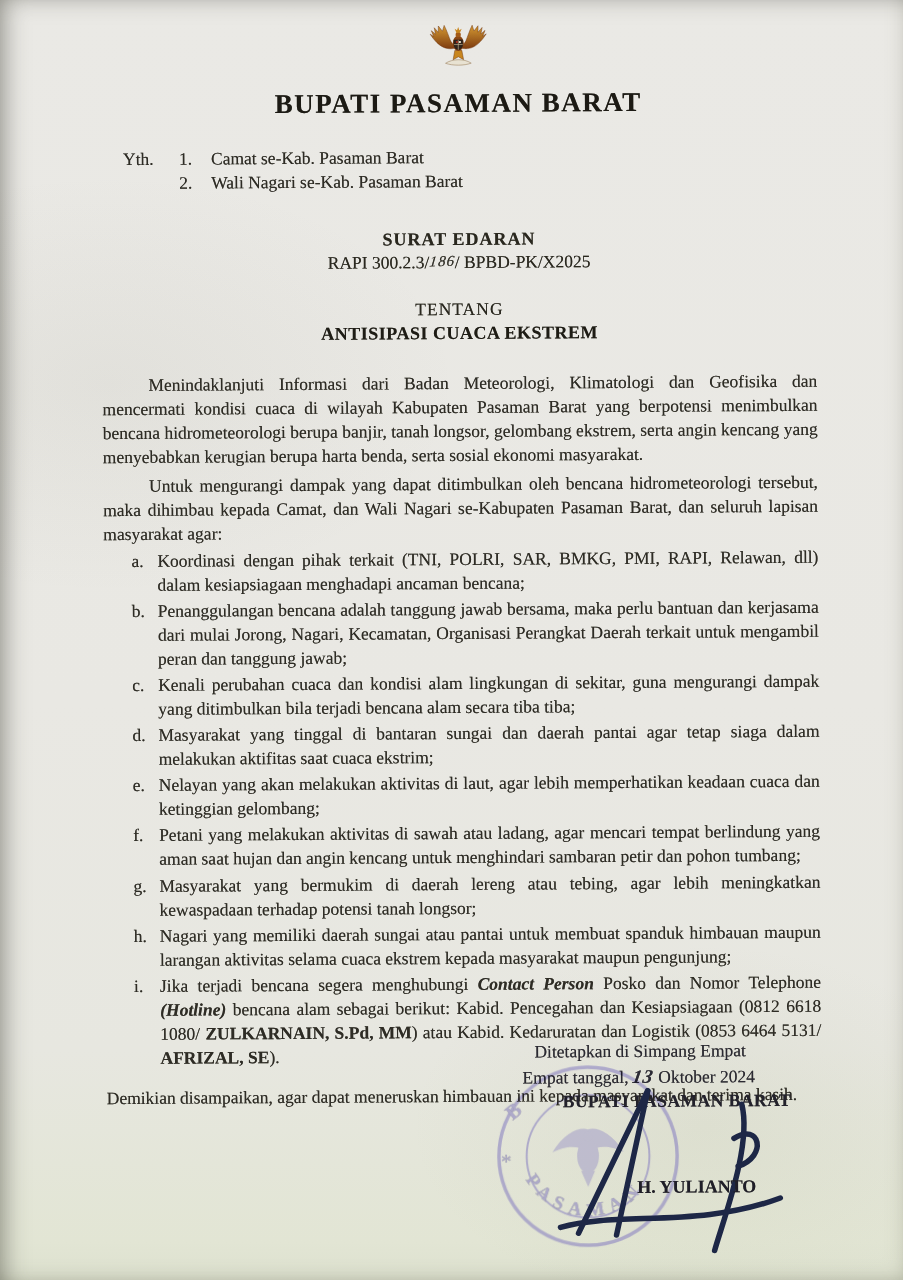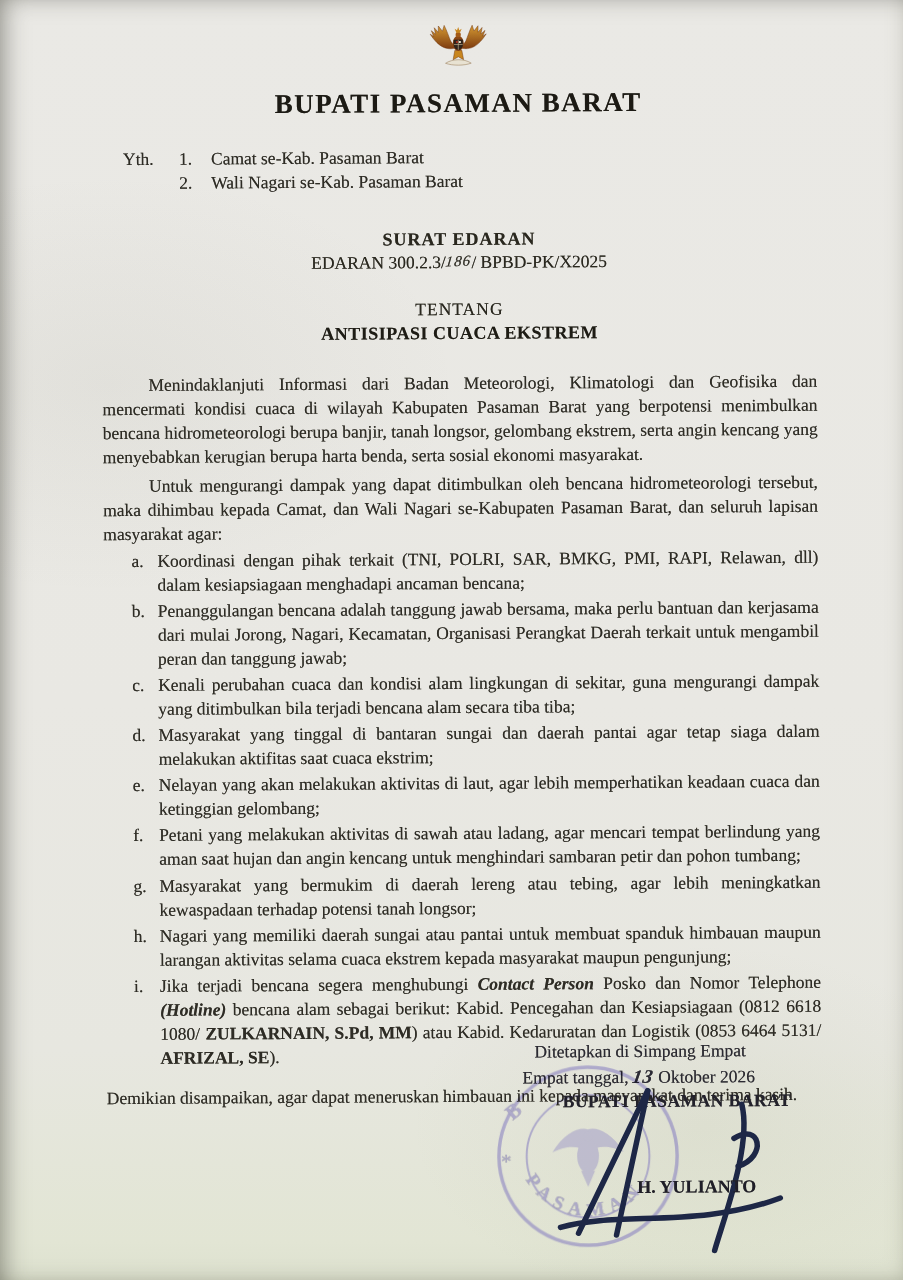--- a/index.html
+++ b/index.html
@@ -109,21 +109,21 @@
         <span>Yth.</span>
         <span>1.</span>
         <span>Camat se-Kab. Pasaman Barat</span>
         <span></span>
         <span>2.</span>
         <span>Wali Nagari se-Kab. Pasaman Barat</span>
       </div>
 
       <div class="title-block">
         <div class="doc-type">SURAT EDARAN</div>
-        <div class="doc-number"><span>EDARAN 300.2.3/</span><span class="hand">186</span><span>/ BPBD-PK/X2025</span></div>
+        <div class="doc-number"><span>RAPI 300.2.3/</span><span class="hand">186</span><span>/ BPBD-PK/X2025</span></div>
         <div class="about">TENTANG</div>
         <div class="subject">ANTISIPASI CUACA EKSTREM</div>
       </div>
 
       <p class="para para-1">Menindaklanjuti Informasi dari Badan Meteorologi, Klimatologi dan Geofisika dan mencermati kondisi cuaca di wilayah Kabupaten Pasaman Barat yang berpotensi menimbulkan bencana hidrometeorologi berupa banjir, tanah longsor, gelombang ekstrem, serta angin kencang yang menyebabkan kerugian berupa harta benda, serta sosial ekonomi masyarakat.</p>
       <p class="para para-2">Untuk mengurangi dampak yang dapat ditimbulkan oleh bencana hidrometeorologi tersebut, maka dihimbau kepada Camat, dan Wali Nagari se-Kabupaten Pasaman Barat, dan seluruh lapisan masyarakat agar:</p>
 
       <div class="doc-list">
           <div class="li">
             <span class="li-letter">a.</span>
@@ -161,21 +161,21 @@
             <span class="li-letter">i.</span>
             <span class="li-text"><span>Jika terjadi bencana segera menghubungi </span><span class="seg-italic">Contact Person</span><span> Posko dan Nomor Telephone </span><span class="seg-italic">(Hotline)</span><span> bencana alam sebagai berikut: Kabid. Pencegahan dan Kesiapsiagaan (0812 6618 1080/ </span><span class="seg-bold">ZULKARNAIN, S.Pd, MM</span><span>) atau Kabid. Kedaruratan dan Logistik (0853 6464 5131/ </span><span class="seg-bold">AFRIZAL, SE</span><span>).</span></span>
           </div>
         </div>
 
       <p class="closing">Demikian disampaikan, agar dapat meneruskan himbauan ini kepada masyarakat dan terima kasih.</p>
     </div>
 
     <div class="sig-area">
       <div class="sig-line sig-place">Ditetapkan di Simpang Empat</div>
-      <div class="sig-line sig-date"><span>Empat tanggal,</span>&nbsp;<span class="hand-day">13</span>&nbsp;<span>Oktober 2026</span></div>
+      <div class="sig-line sig-date"><span>Empat tanggal,</span>&nbsp;<span class="hand-day">13</span>&nbsp;<span>Oktober 2024</span></div>
       <div class="sig-line sig-role">BUPATI PASAMAN BARAT</div>
 
       <svg class="stamp" viewBox="0 0 200 200">
         <g stroke="#8d86c2" fill="none">
           <circle cx="100" cy="100" r="90" stroke-width="3.5"></circle>
           <circle cx="100" cy="100" r="62" stroke-width="2"></circle>
         </g>
         <defs>
           <path id="arcB" d="M32,112 A72,72 0 0 0 168,112"></path>
         </defs>

